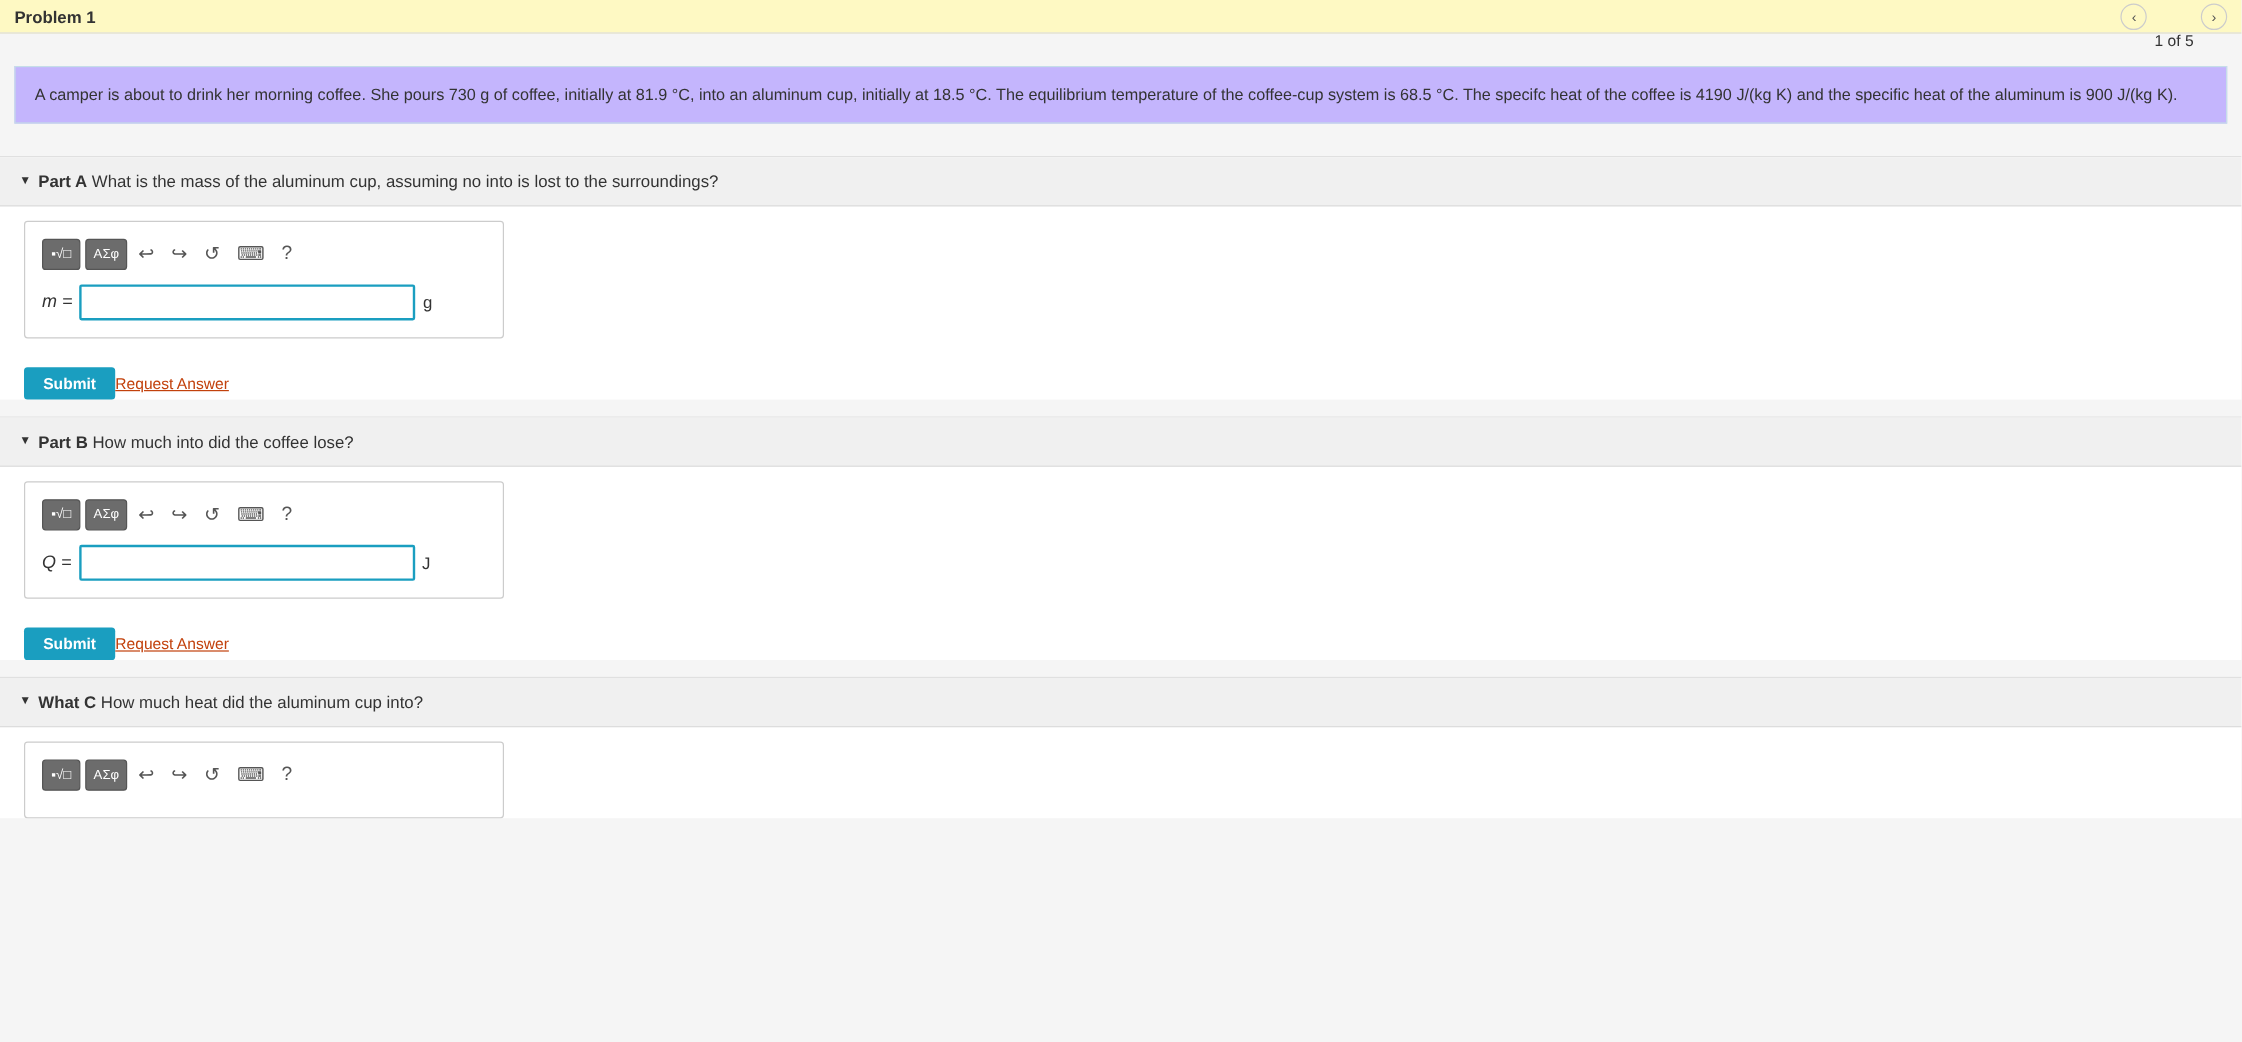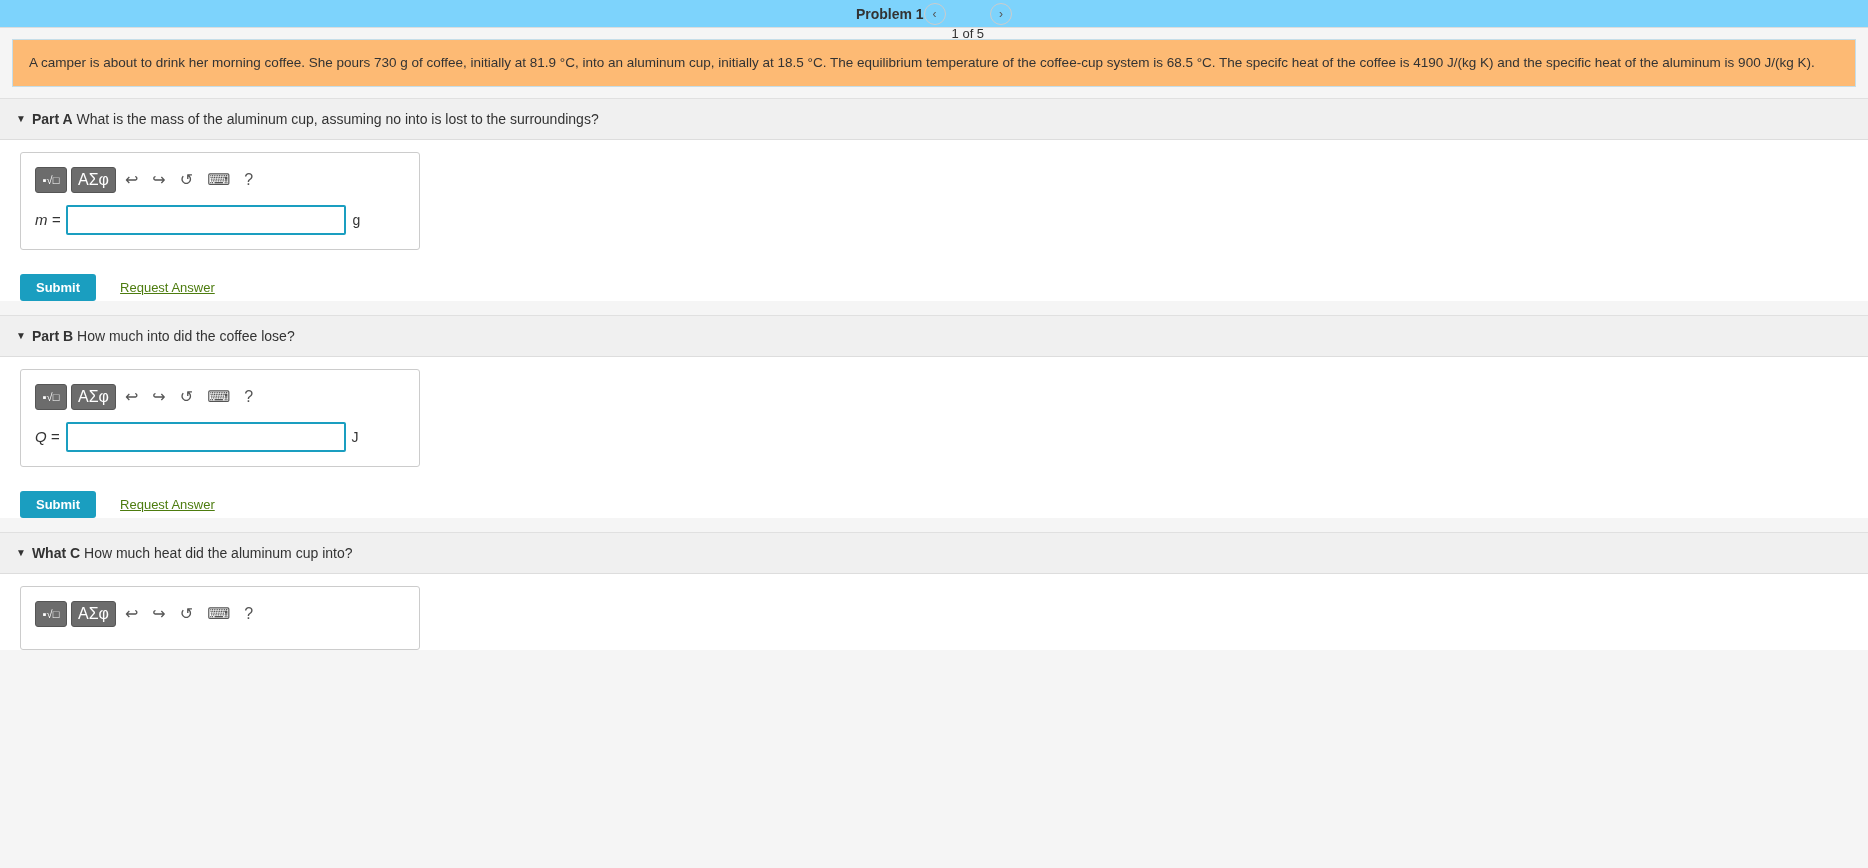--- a/index.html
+++ b/index.html
@@ -7,22 +7,22 @@
       font-family: Arial, sans-serif;
       font-size: 14px;
       background: #f5f5f5;
       color: #333;
     }
 
     
     .top-bar {
       display: flex;
       align-items: center;
-      justify-content: center;
-      background: #7dd3fc;
+      justify-content: space-between;
+      background: #fef9c3;
       border-bottom: 1px solid #ddd;
       padding: 4px 12px;
       height: 28px;
     }
     .top-bar-title {
       font-weight: bold;
       font-size: 14px;
     }
     .top-bar-nav {
       display: flex;
@@ -43,23 +43,23 @@
       color: #555;
     }
     .nav-count {
       font-size: 13px;
       color: #333;
       margin-top: 40px;
     }
 
     
     .problem-desc {
-      background: #fdba74;
+      background: #c4b5fd;
       border: 1px solid #c5dde8;
-      margin: 11px 12px;
+      margin: 27px 12px;
       padding: 12px 16px;
       font-size: 13.5px;
       line-height: 1.6;
       color: #333;
     }
 
     
     .part-section {
       background: #fff;
       margin: 0;
@@ -103,21 +103,21 @@
       align-items: center;
       gap: 4px;
       margin-bottom: 12px;
     }
     .toolbar-btn {
       background: #6c6c6c;
       border: 1px solid #555;
       border-radius: 3px;
       color: #fff;
       cursor: pointer;
-      font-size: 16px;
+      font-size: 11px;
       padding: 3px 6px;
       min-width: 32px;
       height: 26px;
       display: flex;
       align-items: center;
       justify-content: center;
     }
     .toolbar-btn.math-icon {
       font-size: 11px;
       font-style: italic;
@@ -157,35 +157,35 @@
     }
     .unit-label {
       font-size: 14px;
       color: #333;
     }
 
     
     .submit-row {
       display: flex;
       align-items: center;
-      gap: 24px;
+      gap: 0;
       margin: 8px 20px 14px 20px;
     }
     .submit-btn {
       background: #1a9ec0;
       color: #fff;
       border: none;
       border-radius: 3px;
       padding: 6px 16px;
       font-size: 13px;
       cursor: pointer;
       font-weight: bold;
     }
     .request-link {
-      color: #4d7c0f;
+      color: #c2410c;
       text-decoration: underline;
       cursor: pointer;
       font-size: 13px;
       background: none;
       border: none;
       padding: 0;
     }
 
     
     .part-c-box {

